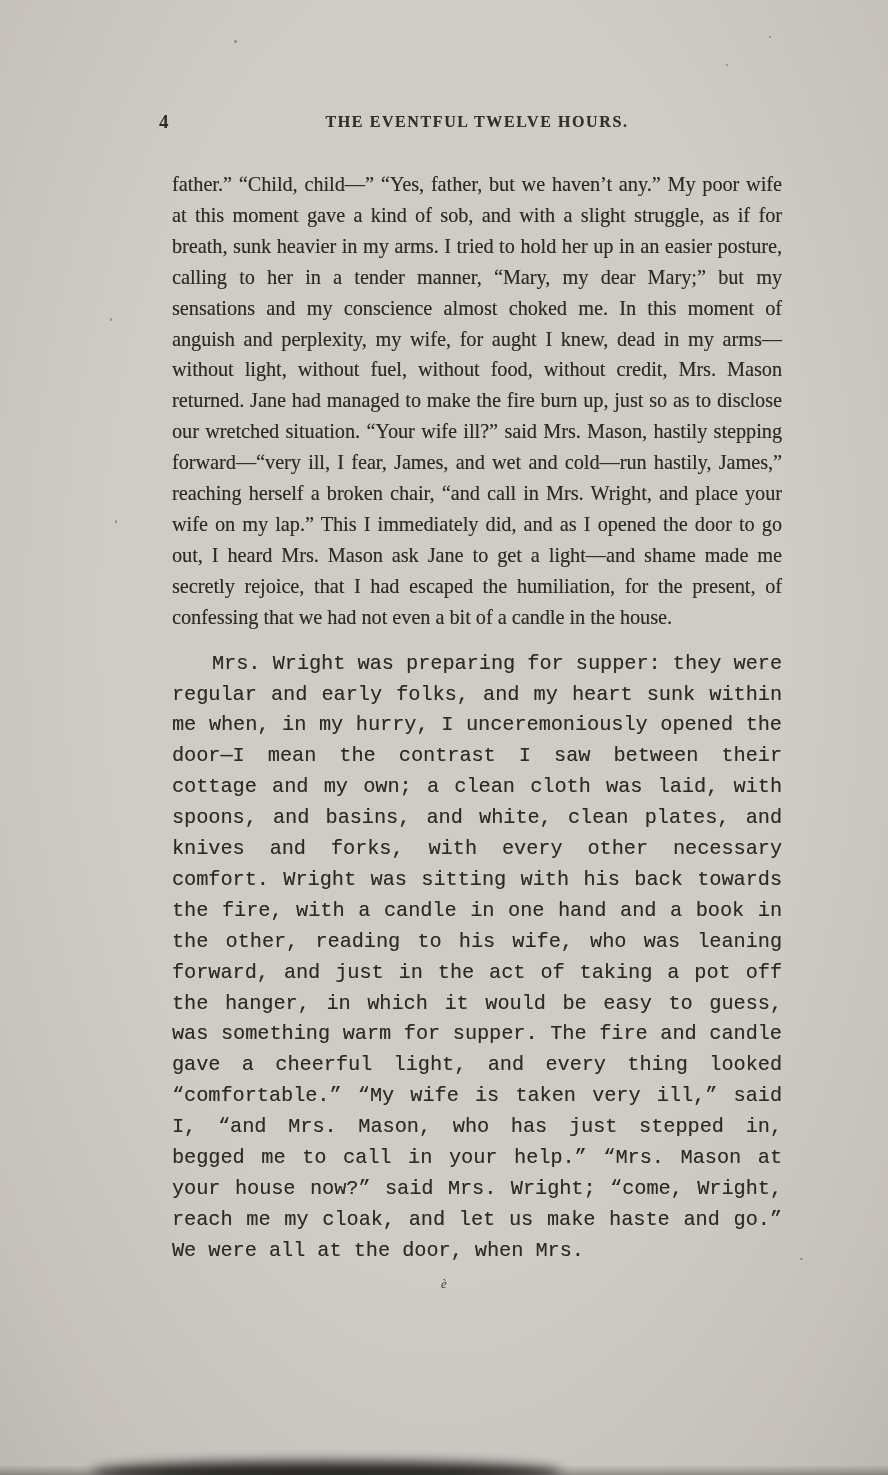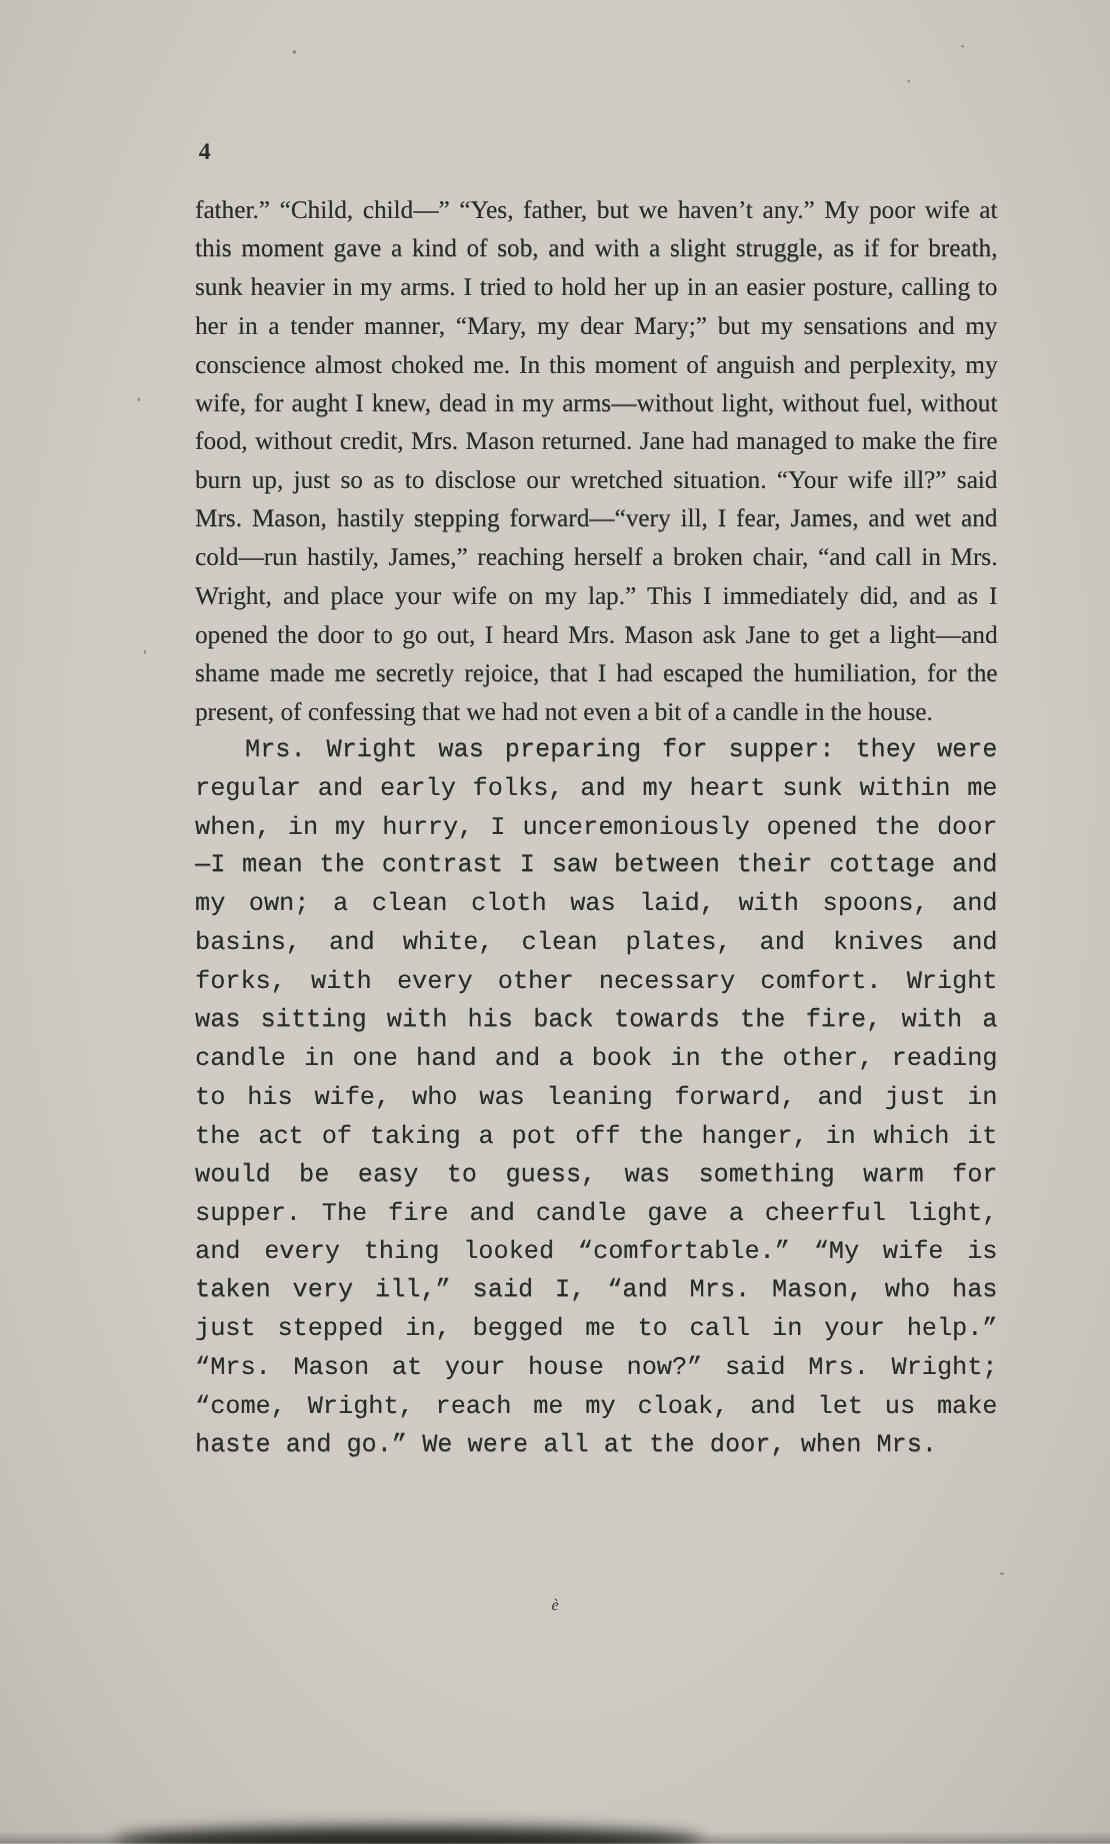--- a/index.html
+++ b/index.html
@@ -50,21 +50,21 @@
     top: 153px;
     left: 156px;
     width: 642px;
     font-size: 20.2px;
     line-height: 30.9px;
     text-align: justify;
     color: #2b2a25;
     text-shadow: 0.2px 0.2px 0.4px rgba(43,42,37,0.45);
   }
   .body-text p {
-    margin: 0;
+    margin: 16px;
   }
   .body-text p.indented {
     text-indent: 40px;
     font-family: Liberation Mono, monospace;
   }
   .signature-mark {
     position: absolute;
     top: 1276px;
     left: 0;
     right: 0;
@@ -99,20 +99,21 @@
     background: linear-gradient(to top, rgba(40,38,34,0.35), rgba(40,38,34,0));
   }
 </style>
 </head>
 <body>
 
 <div class="page">
 
   <div class="header">
     <div class="page-number">4</div>
+    <div class="running-title">THE EVENTFUL TWELVE HOURS.</div>
   </div>
 
   <div class="body-text">
     <p>father.”  “Child, child—”  “Yes, father, but we haven’t any.”  My poor wife at this moment gave a kind of sob, and with a slight struggle, as if for breath, sunk heavier in my arms.  I tried to hold her up in an easier posture, calling to her in a tender manner, “Mary, my dear Mary;” but my sensations and my conscience almost choked me.  In this moment of anguish and perplexity, my wife, for aught I knew, dead in my arms—without light, without fuel, without food, without credit, Mrs. Mason returned.  Jane had managed to make the fire burn up, just so as to disclose our wretched situation.  “Your wife ill?” said Mrs. Mason, hastily stepping forward—“very ill, I fear, James, and wet and cold—run hastily, James,” reaching herself a broken chair, “and call in Mrs. Wright, and place your wife on my lap.”  This I immediately did, and as I opened the door to go out, I heard Mrs. Mason ask Jane to get a light—and shame made me secretly rejoice, that I had escaped the humiliation, for the present, of confessing that we had not even a bit of a candle in the house.</p>
     <p class="indented">Mrs. Wright was preparing for supper: they were regular and early folks, and my heart sunk within me when, in my hurry, I unceremoniously opened the door—I mean the contrast I saw between their cottage and my own; a clean cloth was laid, with spoons, and basins, and white, clean plates, and knives and forks, with every other necessary comfort.  Wright was sitting with his back towards the fire, with a candle in one hand and a book in the other, reading to his wife, who was leaning forward, and just in the act of taking a pot off the hanger, in which it would be easy to guess, was something warm for supper.  The fire and candle gave a cheerful light, and every thing looked “comfortable.”  “My wife is taken very ill,” said I, “and Mrs. Mason, who has just stepped in, begged me to call in your help.”  “Mrs. Mason at your house now?” said Mrs. Wright; “come, Wright, reach me my cloak, and let us make haste and go.”  We were all at the door, when Mrs.</p>
   </div>
 
   <div class="signature-mark">è</div>
 
   <div class="speck" style="left:234px; top:40px; width:3px; height:3px;"></div>

